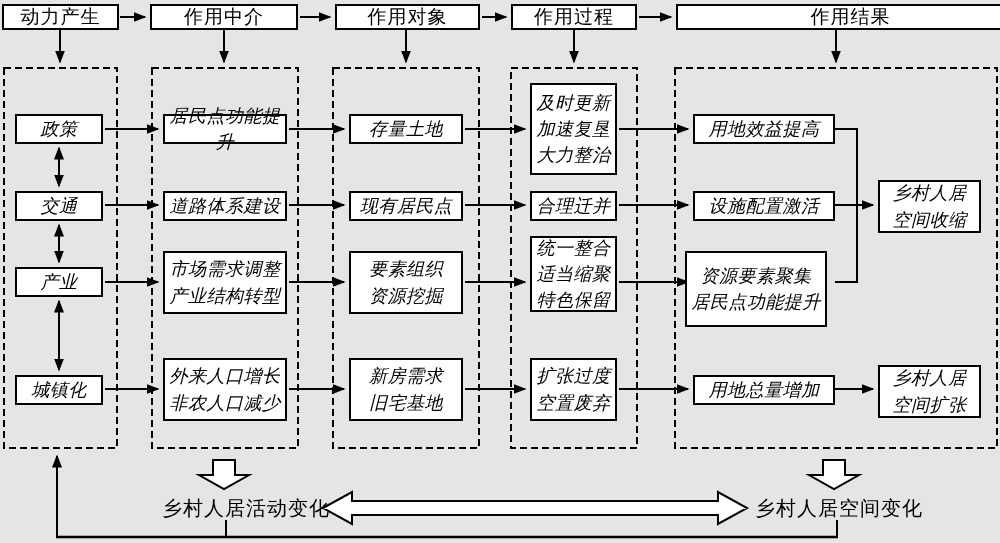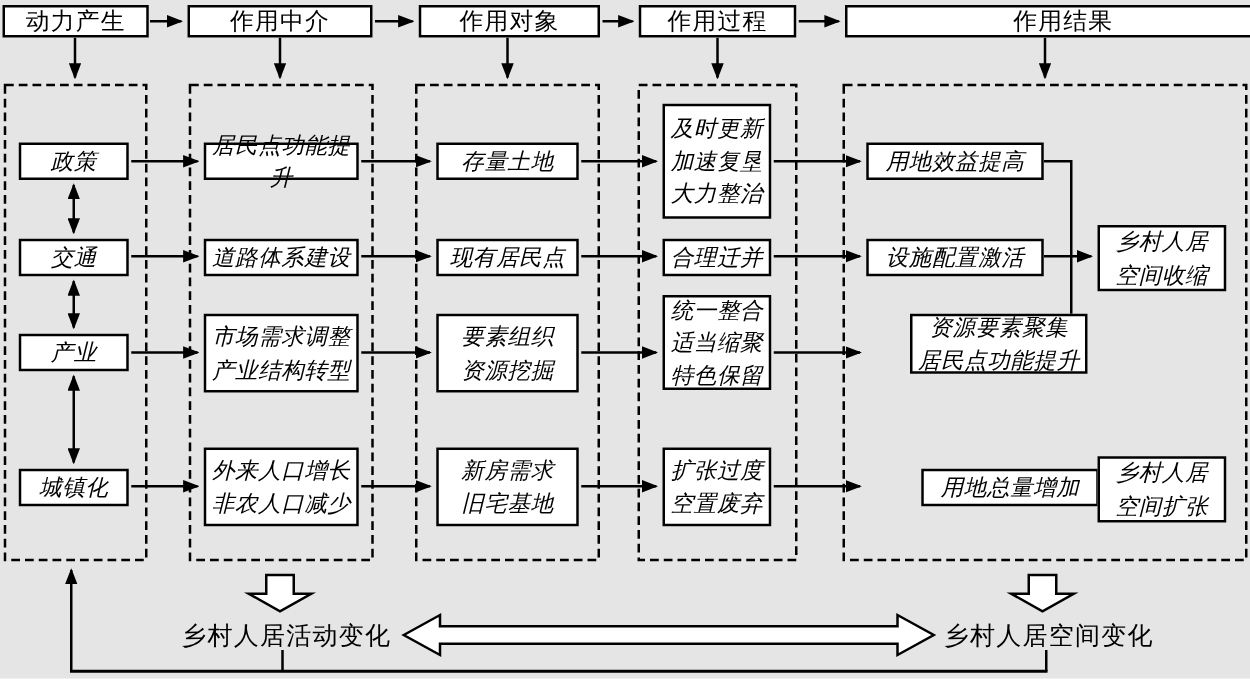--- a/index.html
+++ b/index.html
@@ -131,24 +131,24 @@
 大力整治</div>
   <div class="node" style="left:530px;top:191px;width:87px;height:30px;">合理迁并</div>
   <div class="node" style="left:530px;top:236px;width:87px;height:76px;">统一整合
 适当缩聚
 特色保留</div>
   <div class="node" style="left:530px;top:358px;width:87px;height:63px;">扩张过度
 空置废弃</div>
 
   <div class="node" style="left:693px;top:114px;width:142px;height:30px;">用地效益提高</div>
   <div class="node" style="left:693px;top:191px;width:142px;height:30px;">设施配置激活</div>
-  <div class="node" style="left:728px;top:251px;width:142px;height:48px;">资源要素聚集
+  <div class="node" style="left:685px;top:251px;width:142px;height:76px;">资源要素聚集
 居民点功能提升</div>
-  <div class="node" style="left:693px;top:375px;width:142px;height:30px;margin-left:44px;">用地总量增加</div>
+  <div class="node" style="left:693px;top:375px;width:142px;height:30px;">用地总量增加</div>
   <div class="node" style="left:878px;top:180px;width:103px;height:53px;">乡村人居
 空间收缩</div>
   <div class="node" style="left:878px;top:365px;width:103px;height:53px;">乡村人居
 空间扩张</div>
 
-  <div class="flabel" style="left:143px;top:495px;width:172px;font-family:Liberation Serif, serif;">乡村人居活动变化</div>
+  <div class="flabel" style="left:160px;top:495px;width:172px;font-family:Liberation Serif, serif;">乡村人居活动变化</div>
   <div class="flabel" style="left:753px;top:495px;width:172px;">乡村人居空间变化</div>
 
 </div>
 
 </body></html>

